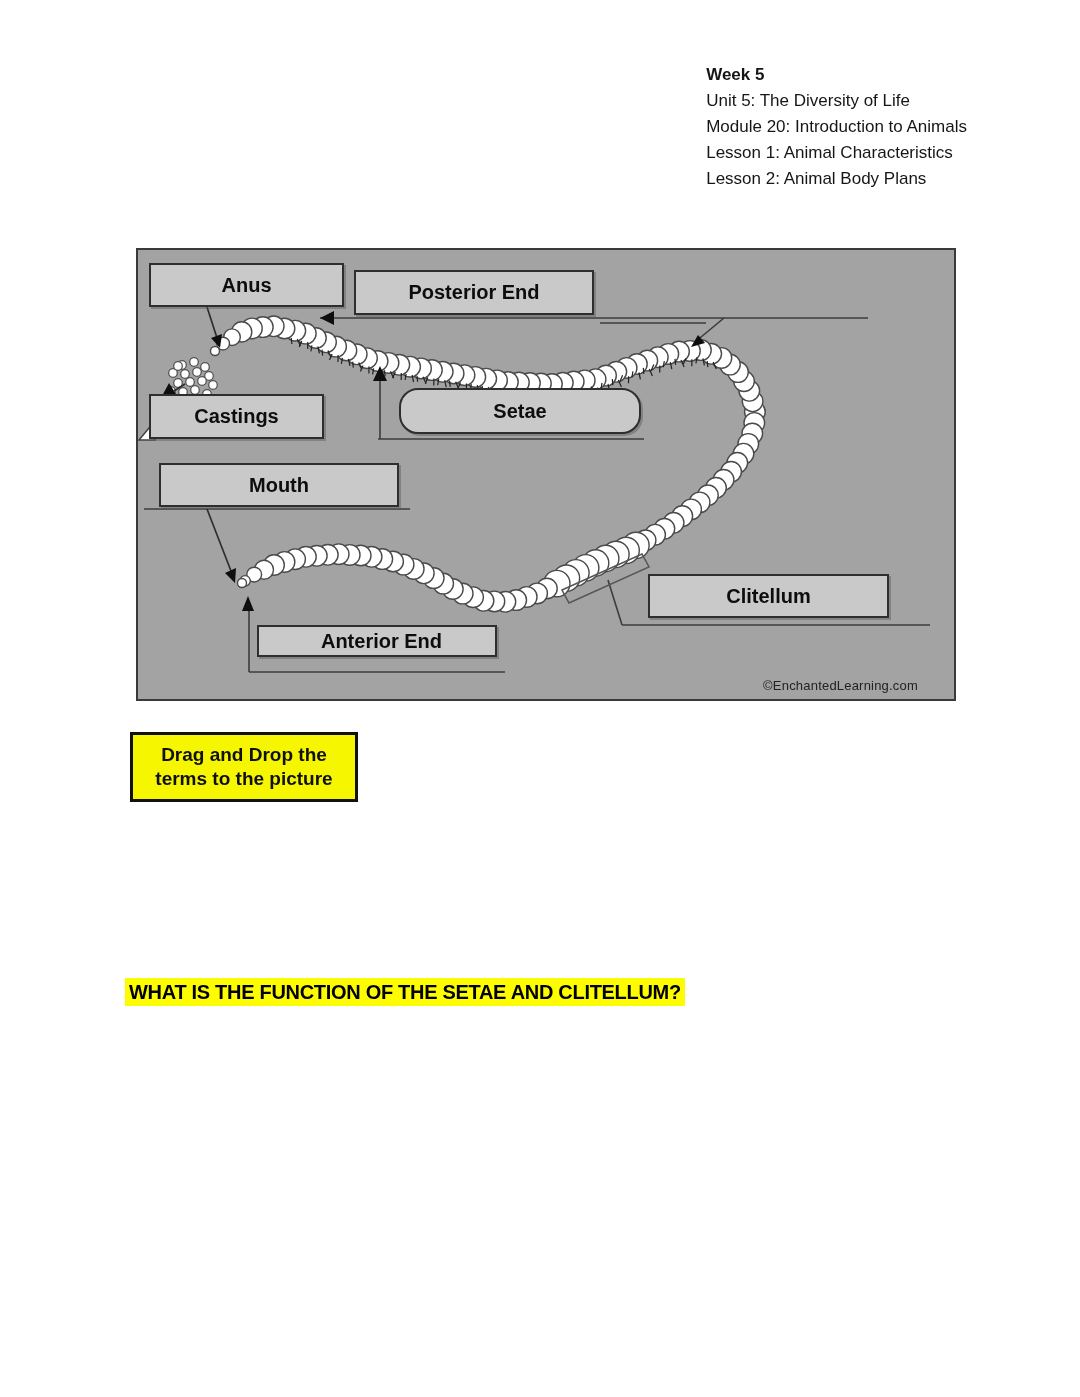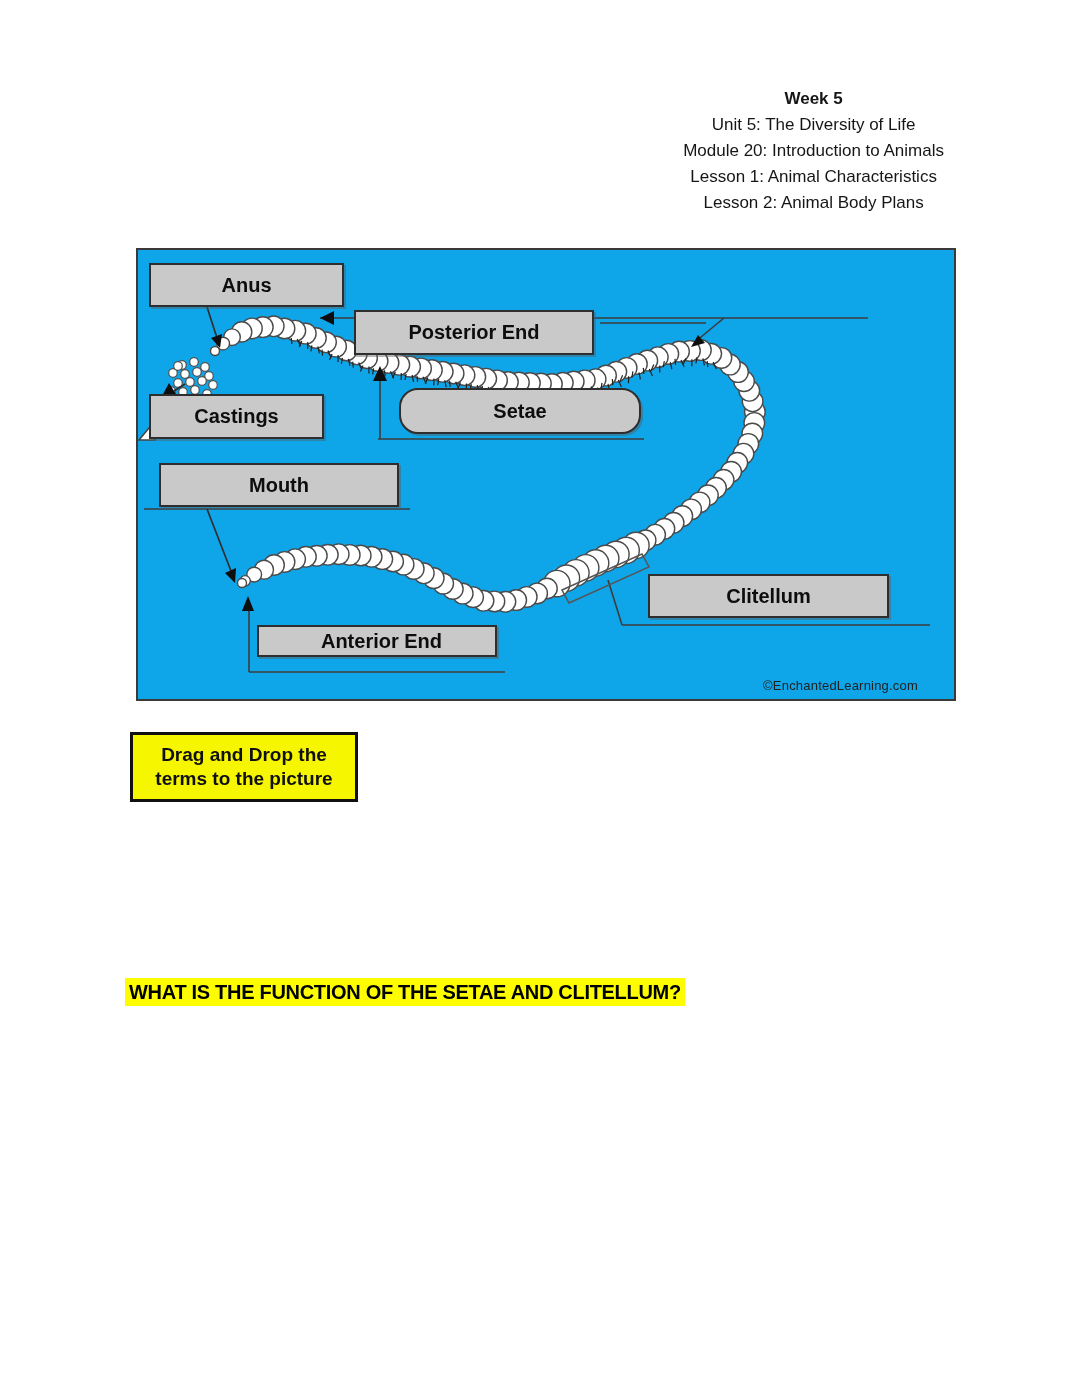--- a/index.html
+++ b/index.html
@@ -1,38 +1,38 @@
 <!DOCTYPE html>
 <html style="--label-box-bg: #c9c9c9; --label-box-border: #2e2e2e; --diagram-border: #3a3a3a; --instruction-bg: #f6f600; --instruction-border: #111111; --question-highlight: #fdfd00;"><head>
 <meta charset="utf-8">
 <style>
   html,body{margin:0;padding:0;}
   body{
     width:1080px;height:1397px;position:relative;background:#ffffff;
     font-family:"Liberation Sans", sans-serif;overflow:hidden;
   }
   .header{
-    position:absolute;top:62px;right:136px;text-align:center;
-    font-size:17px;line-height:26px;color:#161616;margin-top:24px;
+    position:absolute;top:62px;right:113px;text-align:left;
+    font-size:17px;line-height:26px;color:#161616;
   }
   .header .bold{font-weight:bold;}
   .diagram{
     position:absolute;left:136px;top:248px;width:820px;height:453px;
-    border:2px solid var(--diagram-border,#3a3a3a);background:#0ea5e9;box-sizing:border-box;
+    border:2px solid var(--diagram-border,#3a3a3a);background:#a3a3a3;box-sizing:border-box;
   }
   .diagram svg{position:absolute;left:0;top:0;}
   .lbl{
     position:absolute;background:var(--label-box-bg,#c9c9c9);
     border:2px solid var(--label-box-border,#2e2e2e);box-sizing:border-box;
     display:flex;align-items:center;justify-content:center;
     font-weight:bold;font-size:20px;color:#0d0d0d;
     box-shadow:2px 2px 0 rgba(90,90,90,.45);cursor:move;
   }
   .lbl-anus{left:11px;top:13px;width:195px;height:44px;}
-  .lbl-posterior{left:216px;top:20px;width:240px;height:45px;margin-top:40px;}
+  .lbl-posterior{left:216px;top:20px;width:240px;height:45px;}
   .lbl-castings{left:11px;top:144px;width:175px;height:45px;}
   .lbl-setae{left:261px;top:138px;width:242px;height:46px;border-radius:19px;}
   .lbl-mouth{left:21px;top:213px;width:240px;height:44px;}
   .lbl-clitellum{left:510px;top:324px;width:241px;height:44px;}
   .lbl-anterior{left:119px;top:375px;width:240px;height:32px;padding-left:9px;}
   .credit{position:absolute;right:36px;top:428px;font-size:13px;color:#222;letter-spacing:0.2px;}
   .dragbox{
     position:absolute;left:130px;top:732px;width:228px;height:70px;box-sizing:border-box;
     background:var(--instruction-bg,#f6f600);border:3px solid var(--instruction-border,#111);
     text-align:center;font-weight:bold;font-size:19px;line-height:24px;color:#101010;

